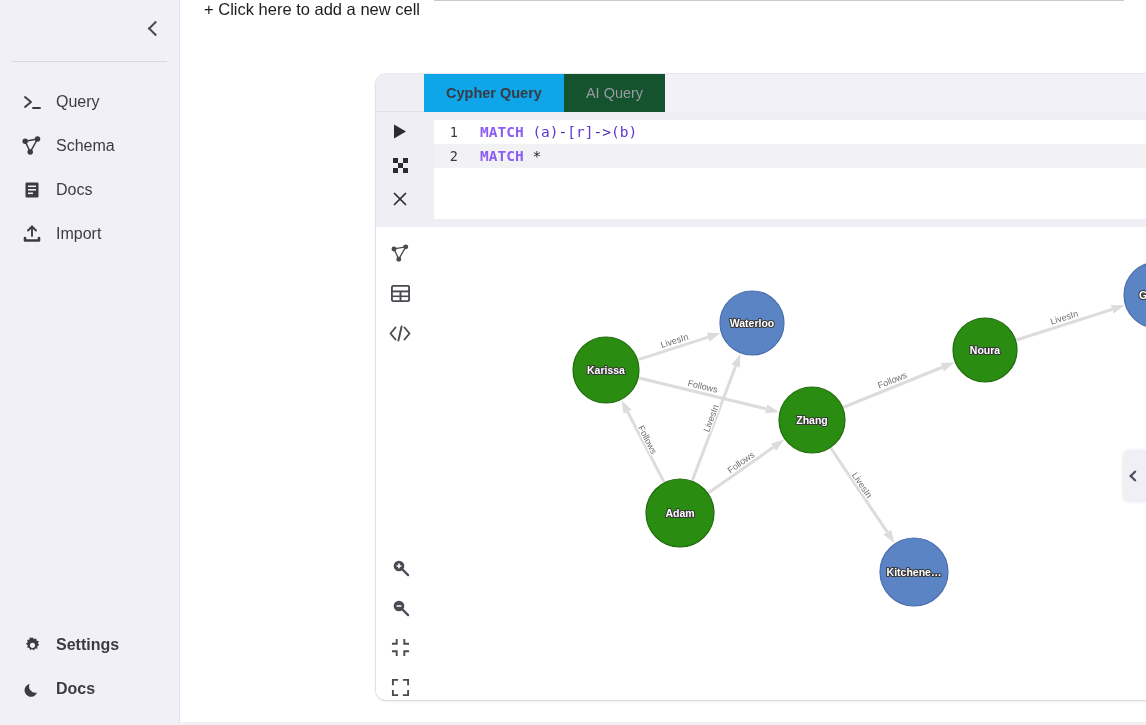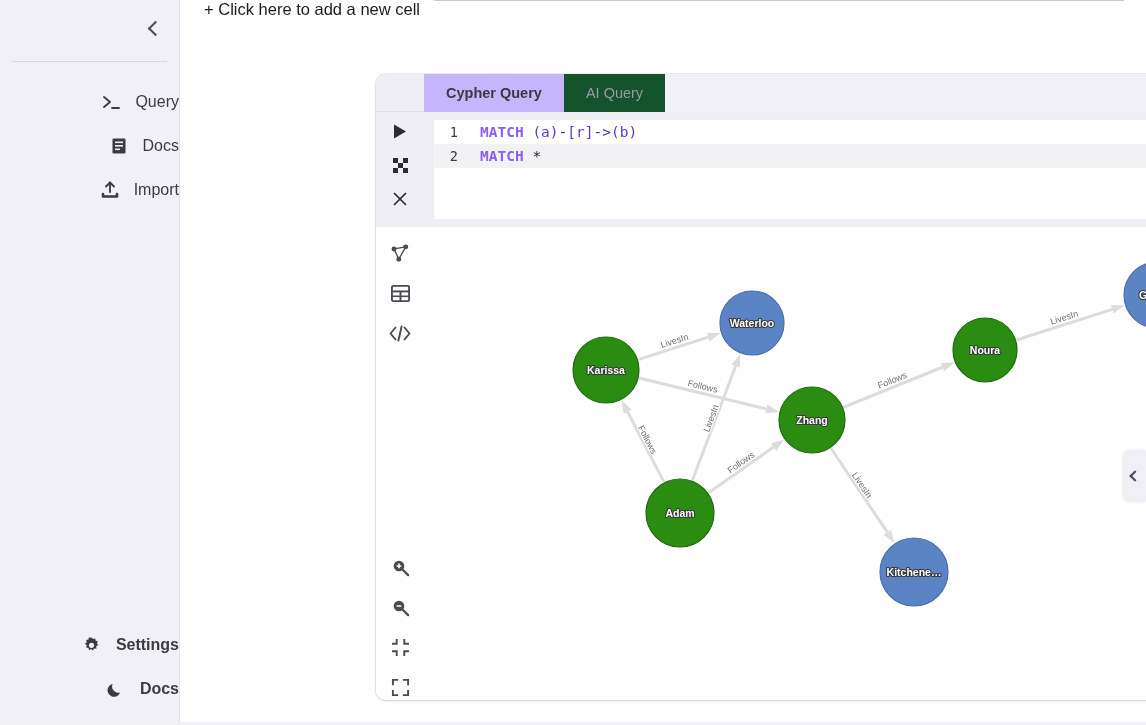--- a/index.html
+++ b/index.html
@@ -28,21 +28,21 @@
   .chev-left {
     display:inline-block; width: 11px; height: 11px;
     border-left: 2.2px solid #4a4a52; border-bottom: 2.2px solid #4a4a52;
     transform: rotate(45deg);
   }
   .sb-divider { height:1px; background:#d9d8e1; margin: 5px 12px 18px 12px; }
   .sb-items { padding-left: 22px; }
   .sb-item {
     display:flex; align-items:center; gap: 14px;
     height: 44px; cursor:pointer;
-    color:#3b3b42; font-size: 16px; justify-content: flex-end;
+    color:#3b3b42; font-size: 16px;
   }
   .sb-item .sb-ico { width: 20px; height:20px; display:flex; align-items:center; justify-content:center; color:#3b3b42; flex:0 0 20px;}
   .sb-item .sb-ico svg { display:block; }
   .sb-bottom { margin-top:auto; padding-left:22px; padding-bottom: 14px; font-weight: bold; }
 
   
   #main { position:relative; flex:1 1 auto; height:725px; background:#ffffff; }
 
   .add-cell-row {
     display:flex; align-items:flex-start; gap: 14px;
@@ -61,21 +61,21 @@
   }
 
   
   .tabbar { display:flex; height:38px; background:#efeef4; border-bottom:1px solid #e1e0e9; }
   .tab {
     display:flex; align-items:center; padding: 0 22px;
     font-size: 14.5px; cursor:pointer; height:38px;
     color:#9a99a6;
   }
   .tab.spacer-left { width:48px; padding:0; }
-  .tab.active { background:#c4b5fd; color:#3a3a42; font-weight:bold; }
+  .tab.active { background:#0ea5e9; color:#3a3a42; font-weight:bold; }
   .tab.inactive { background:#14532d; }
   .tab.filler { flex:1 1 auto; background:#f2f1f7; }
 
   
   .editor-row { display:flex; background:#efeef4; height: 115px; }
   .gutter-tools {
     width:48px; flex:0 0 48px; background:#efeef4;
     display:flex; flex-direction:column; align-items:center;
     padding-top: 8px; gap: 12px;
   }
@@ -154,20 +154,33 @@
       <div class="sb-item">
         <span class="sb-ico">
           <svg width="20" height="20" viewBox="0 0 20 20" fill="none" stroke="#3b3b42" stroke-width="1.9" stroke-linecap="round" stroke-linejoin="round">
             <polyline points="3,5 9,10 3,15"></polyline>
               <line x1="11" y1="16" x2="18" y2="16"></line>
           </svg>
         </span>
         <span>Query</span>
       </div>
 
+      <div class="sb-item">
+        <span class="sb-ico">
+          <svg width="20" height="20" viewBox="0 0 20 20">
+            <g fill="#3b3b42" stroke="#3b3b42" stroke-width="1.5">
+              <path d="M3.2 5.2 L15.5 3.0 L8.2 16.0 Z" fill="none"></path>
+              <circle cx="15.5" cy="3.0" r="2.0"></circle>
+              <circle cx="3.2" cy="5.2" r="2.0"></circle>
+              <circle cx="8.2" cy="16.0" r="2.0"></circle>
+            </g>
+          </svg>
+        </span>
+        <span>Schema</span>
+      </div>
 
       <div class="sb-item">
         <span class="sb-ico">
           <svg width="20" height="20" viewBox="0 0 20 20">
             <rect x="3.5" y="2.5" width="13" height="15" rx="1.3" fill="#3b3b42"></rect>
             <rect x="6" y="5.5" width="8" height="1.6" fill="#f1f0f6"></rect>
             <rect x="6" y="9" width="8" height="1.6" fill="#f1f0f6"></rect>
             <rect x="6" y="12.5" width="5" height="1.6" fill="#f1f0f6"></rect>
           </svg>
         </span>

